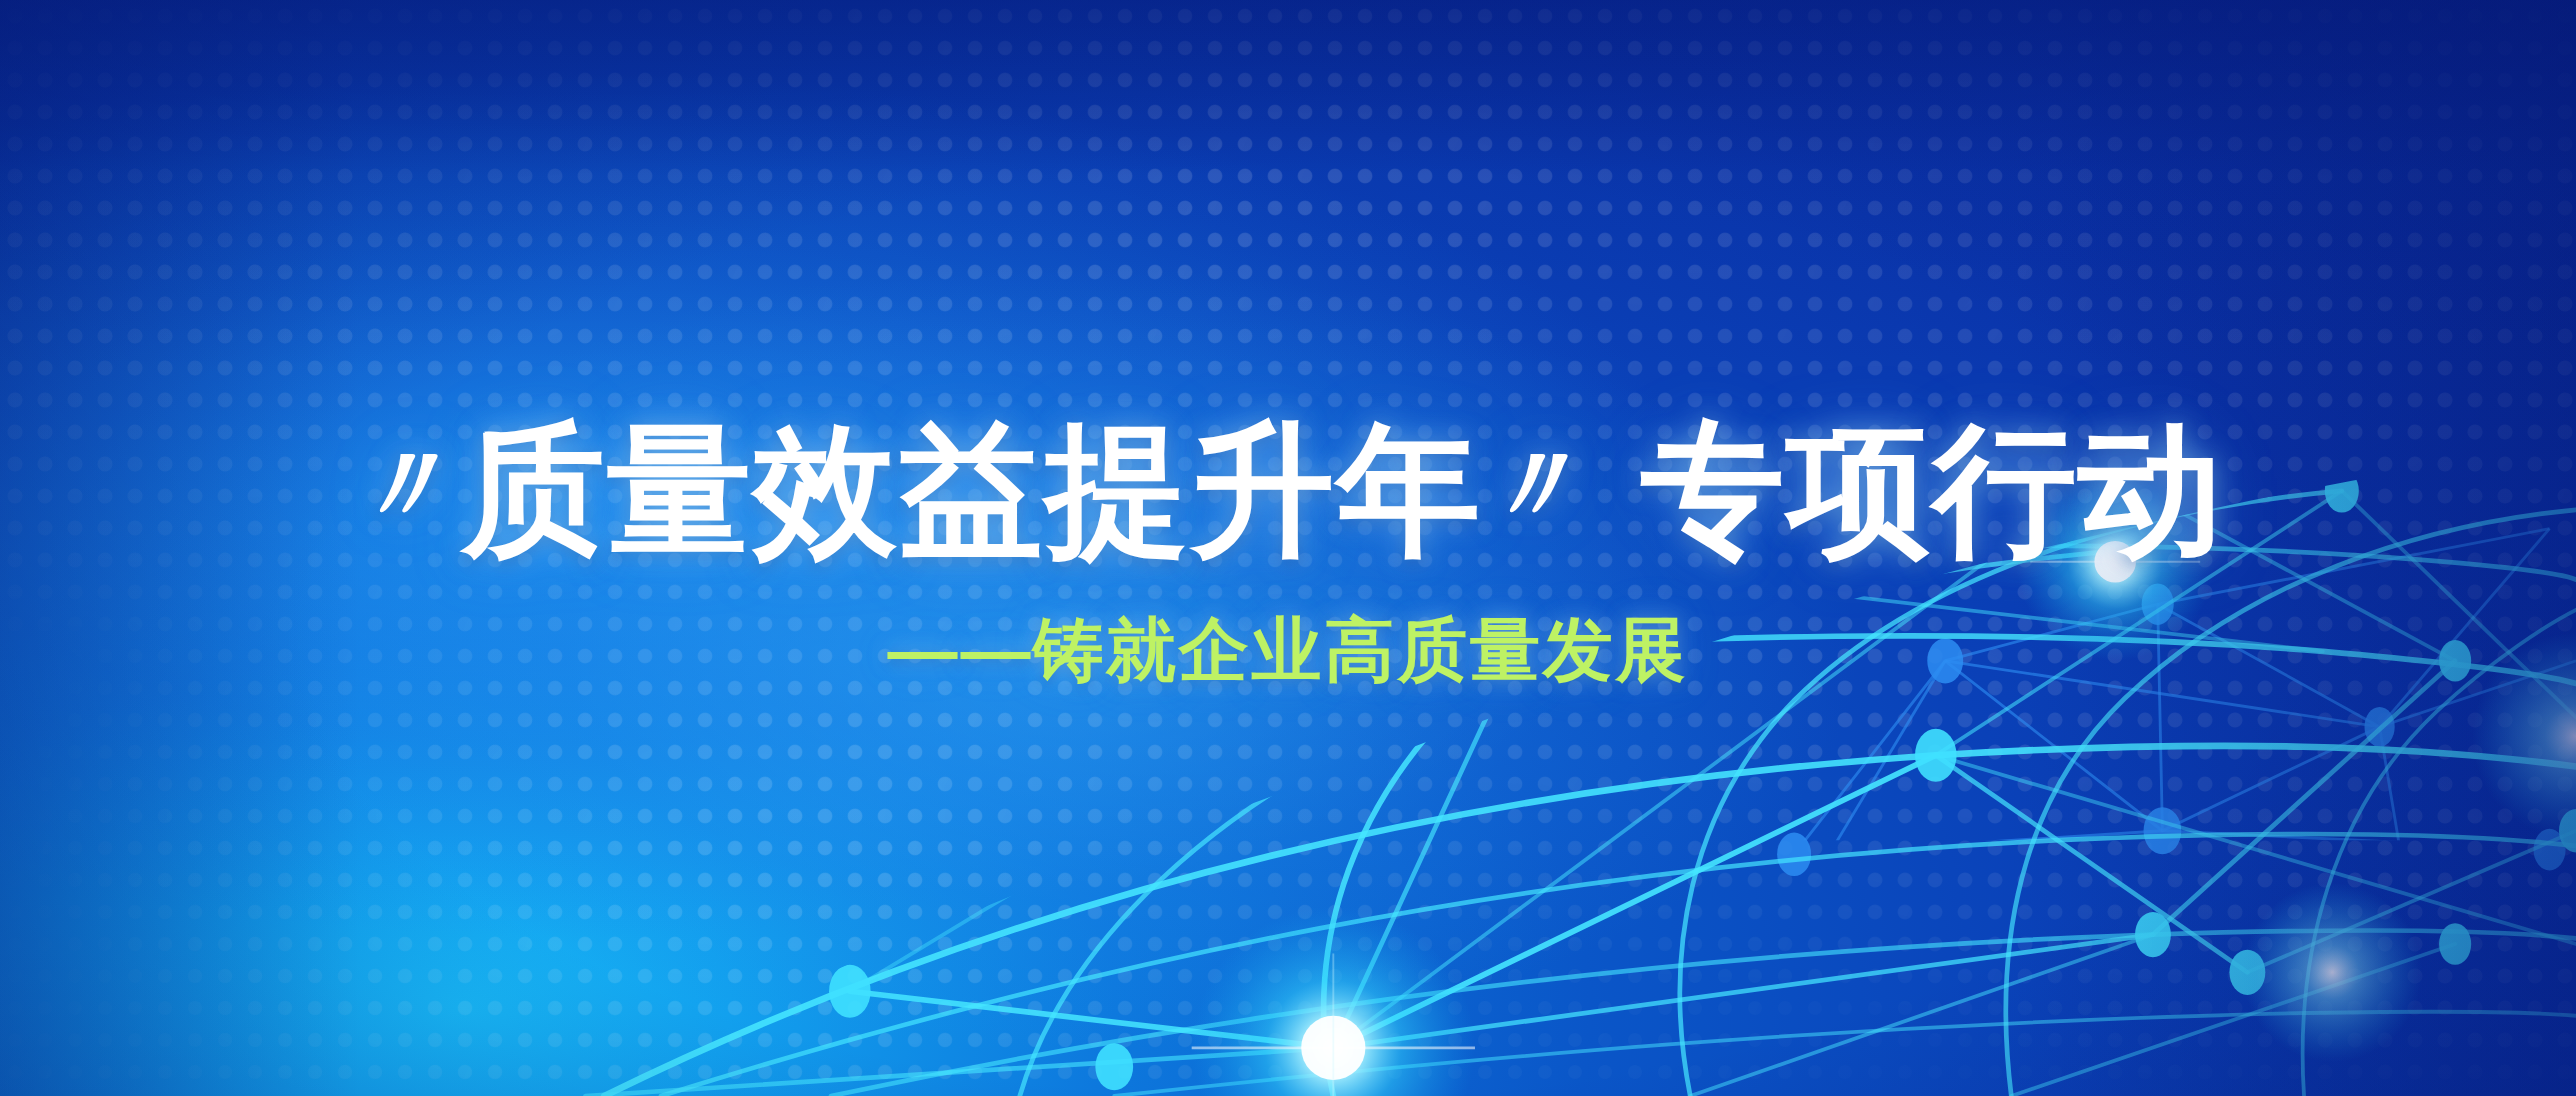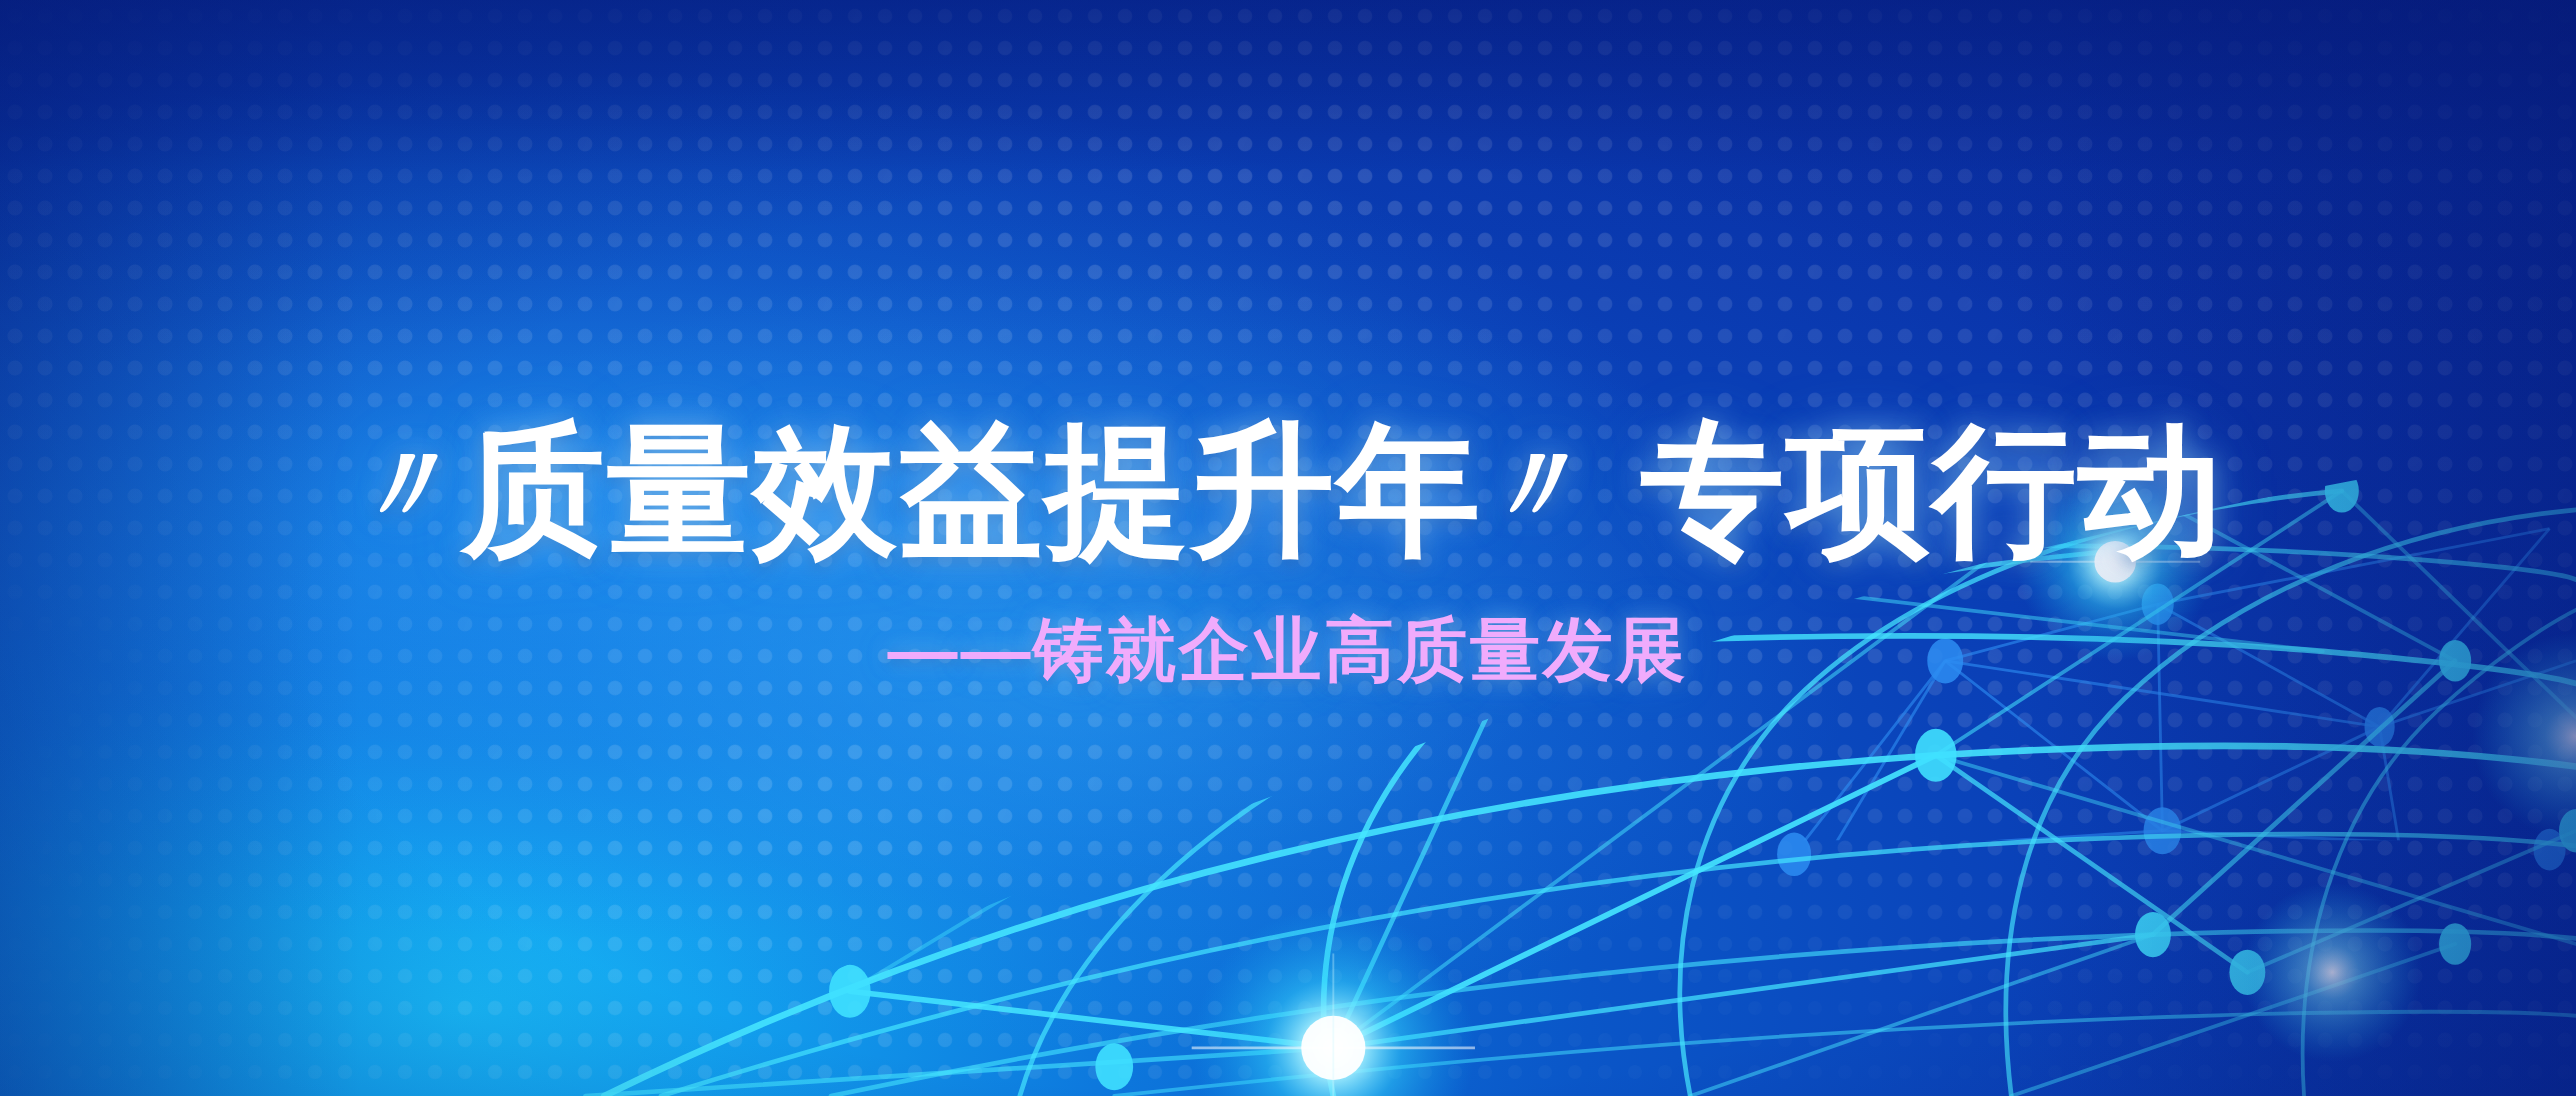--- a/index.html
+++ b/index.html
@@ -96,21 +96,21 @@
     font-style:normal;
     transform:skewX(-12deg);
     letter-spacing:-3.8px;
     font-size:113px;
     vertical-align:17px;
     font-family:"DejaVu Sans",sans-serif;
   }
   .title .gap{display:inline-block;width:49px;}
   .subtitle{
     margin:32px 0 0 0;
-    color:#f0abfc;
+    color:#bef264;
     font-size:70px;
     font-weight:700;
     letter-spacing:2.8px;
     line-height:1.2;
     white-space:nowrap;
     text-shadow:
       0 0 19px rgba(150,215,255,.5),
       0 0 43px rgba(90,180,255,.32),
       0 2.8px 11.3px rgba(3,30,110,.3);
   }

